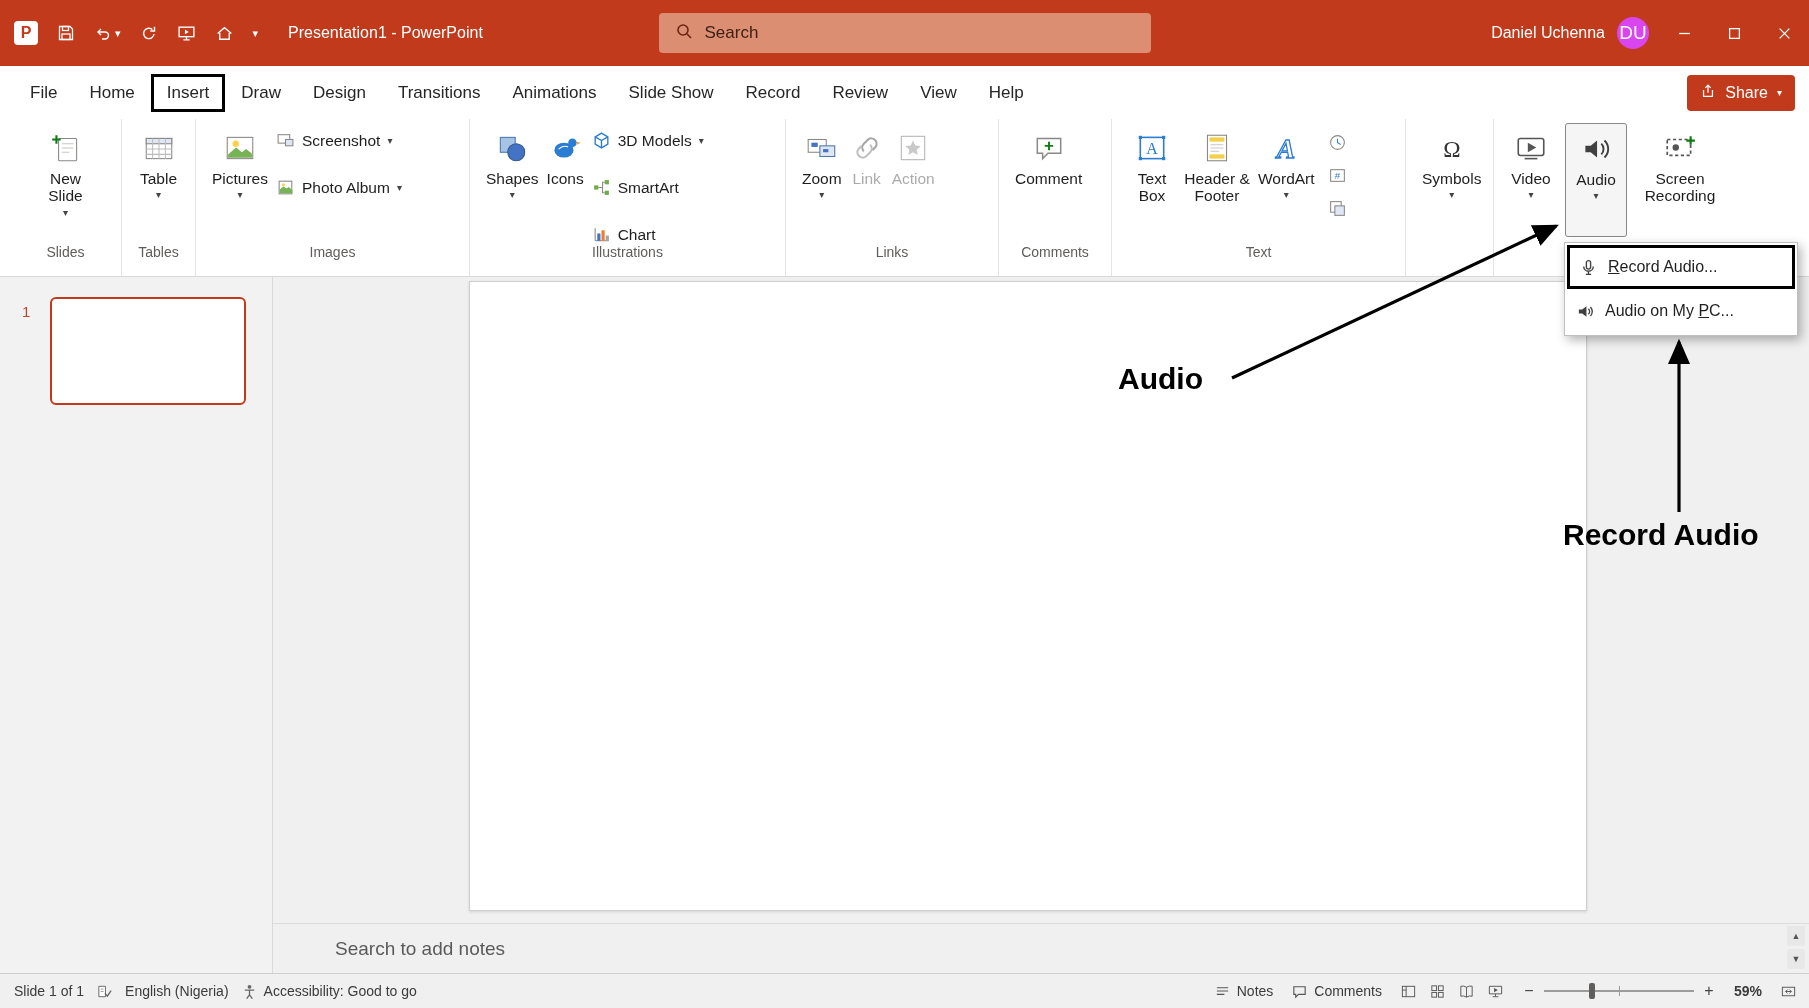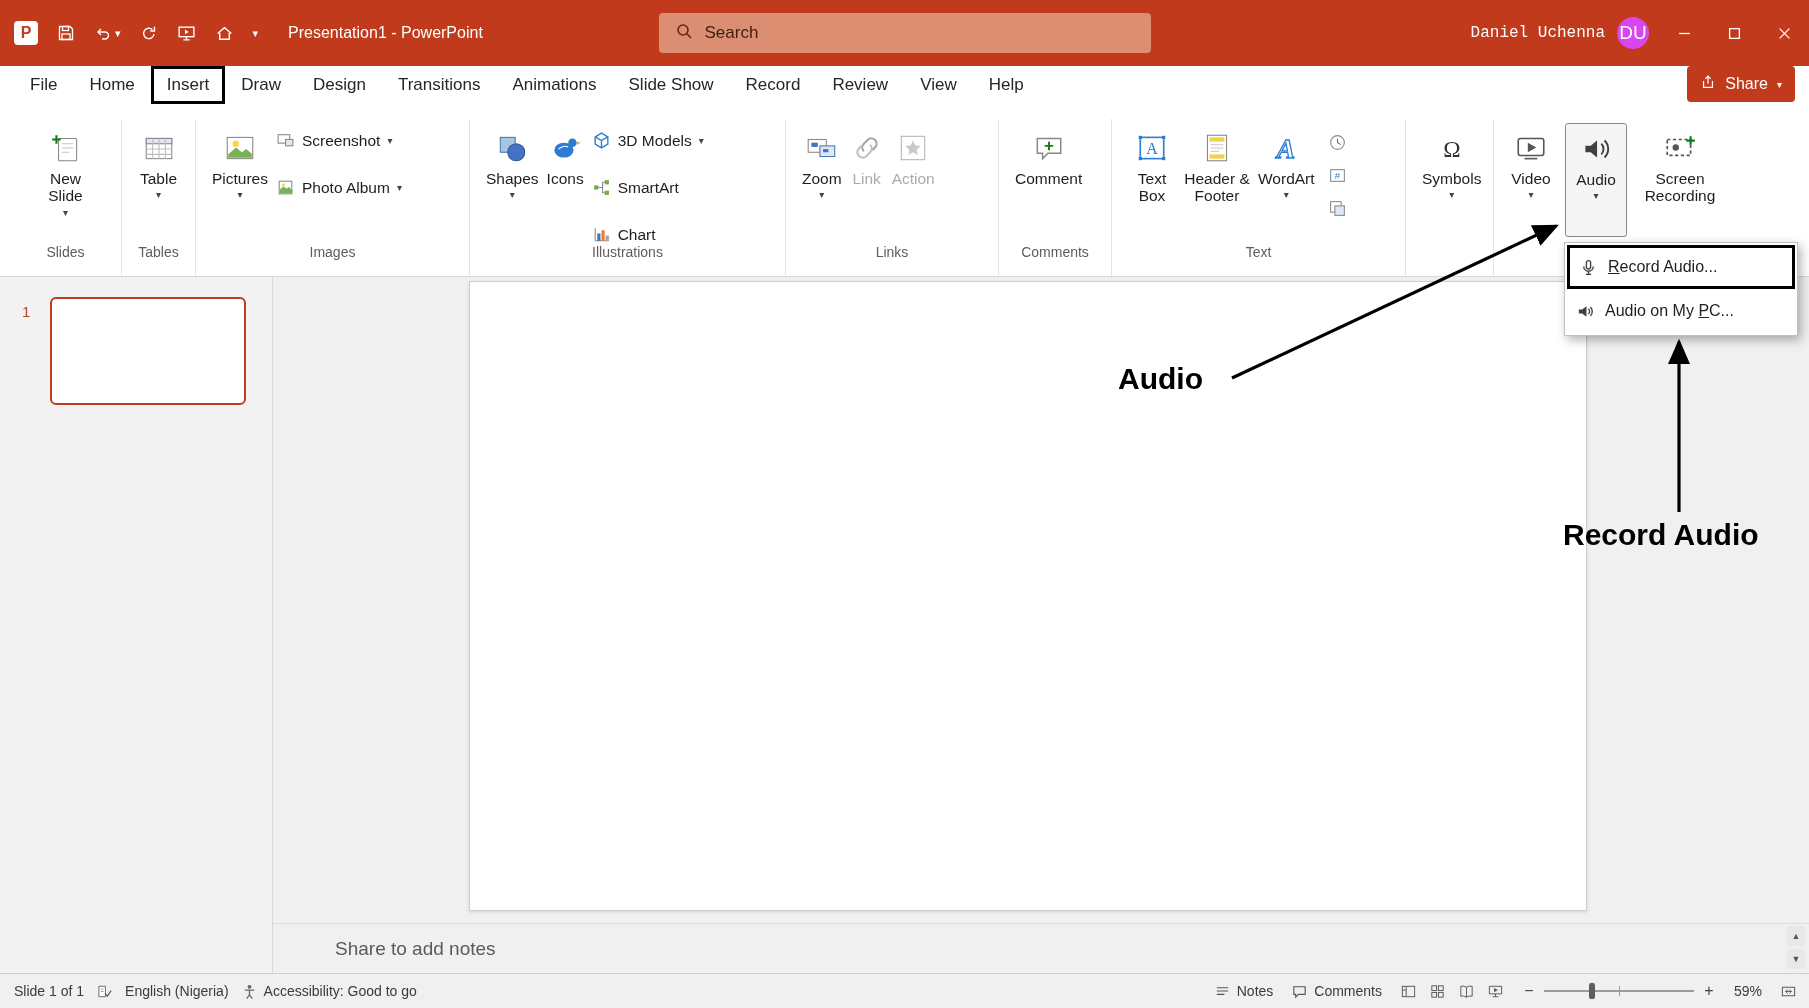--- a/index.html
+++ b/index.html
@@ -10,26 +10,26 @@
   
   .titlebar { height:66px; background:#C13A1B; display:flex; align-items:center; padding-left:14px; position:relative; color:#fff; }
   .qat { display:flex; align-items:center; gap:19px; }
   .pplogo { width:24px; height:24px; background:#fff; color:#C13A1B; font-weight:bold; font-size:16px; border-radius:4px; display:flex; align-items:center; justify-content:center; }
   .qat svg { display:block; }
   .tb-chev { font-size:11px; color:#fff; }
   .title-text { margin-left:30px; font-size:16px; color:#fff; }
   .search-pill { position:absolute; left:50%; top:13px; transform:translateX(-50%); width:492px; height:40px; background:#DC8E72; border-radius:4px; display:flex; align-items:center; gap:12px; padding:0 16px; }
   .search-pill .stext { font-size:17px; color:#3E2013; }
   .tb-right { margin-left:auto; display:flex; align-items:center; }
-  .user-name { font-size:16px; margin-right:12px;font-family:Liberation Mono, monospace; }
+  .user-name { font-size:16px; margin-right:12px; }
   .avatar { width:32px; height:32px; border-radius:50%; background:#d946ef; color:#fff; font-size:19px; display:flex; align-items:center; justify-content:center; margin-right:10px; }
   .winbtn { width:50px; height:66px; display:flex; align-items:center; justify-content:center; }
 
   
-  .tabrow { height:53px; background:#fff; display:flex; align-items:flex-start; padding-left:14px; }
+  .tabrow { height:53px; background:#fff; display:flex; align-items:center; padding-left:14px; }
   .tab { padding:9px 16px; font-size:17px; color:#262626; white-space:nowrap; }
   .tab.insert-annotated { border:3px solid #000; padding:6px 13px; }
   .share-btn { margin-left:auto; margin-right:14px; background:#C13A1B; color:#fff; height:36px; border-radius:4px; display:flex; align-items:center; gap:9px; padding:0 13px; font-size:16px; }
   .share-btn .tb-chev { font-size:10px; }
 
   
   .ribbon { height:158px; background:#fff; border-bottom:1px solid #D8D8D8; display:flex; padding-left:10px; }
   .rgroup { border-right:1px solid #E4E4E4; display:flex; flex-direction:column; padding:4px 2px 6px; flex:none; }
   .rg-content { height:118px; display:flex; align-items:flex-start; }
   .rg-content.centered { justify-content:center; }
@@ -78,21 +78,21 @@
   .statusbar { height:35px; background:#F0F0F0; border-top:1px solid #CFCFCF; display:flex; align-items:center; padding:0 12px 0 14px; gap:12px; font-size:14px; color:#3B3B3B; }
   .sb-item { display:flex; align-items:center; gap:6px; white-space:nowrap; }
   .sb-right { margin-left:auto; display:flex; align-items:center; gap:18px; }
   .sb-views { display:flex; align-items:center; gap:12px; }
   .sb-icon svg { width:17px; height:17px; display:block; }
   .zoomctl { display:flex; align-items:center; gap:8px; }
   .zoombtn { font-size:16px; color:#444; width:14px; text-align:center; }
   .ztrack { width:150px; height:2px; background:#9B9B9B; position:relative; }
   .ztick { position:absolute; left:50%; top:-4px; width:1px; height:10px; background:#9B9B9B; }
   .zthumb { position:absolute; left:30%; top:-7px; width:6px; height:16px; background:#605E5C; border-radius:2px; }
-  .zpct { width:38px; text-align:right; }
+  .zpct { width:38px; text-align:right;font-weight:bold; }
 
   
   .overlay { position:absolute; left:0; top:0; z-index:290; pointer-events:none; }
   .ann-text { position:absolute; font-weight:bold; font-size:30px; color:#000; z-index:300; white-space:nowrap; }
   #ann-audio { left:1118px; top:362px; }
   #ann-record { left:1563px; top:518px; }
 </style>
 </head>
 <body>
 
@@ -515,21 +515,21 @@
   <div class="workspace">
     <div class="slidepanel">
       <span class="slide-num">1</span>
       <div class="thumb"></div>
     </div>
     <div class="editor">
       <div class="canvas-area">
         <div class="slide-canvas"></div>
       </div>
       <div class="notes-bar">
-        <span class="notes-text">Share to add notes</span>
+        <span class="notes-text">Search to add notes</span>
       </div>
       <div class="scroll-btns">
         <span class="scroll-btn">▲</span>
         <span class="scroll-btn">▼</span>
       </div>
     </div>
   </div>
 
   <div class="statusbar">
     <span class="sb-item">Slide 1 of 1</span>

